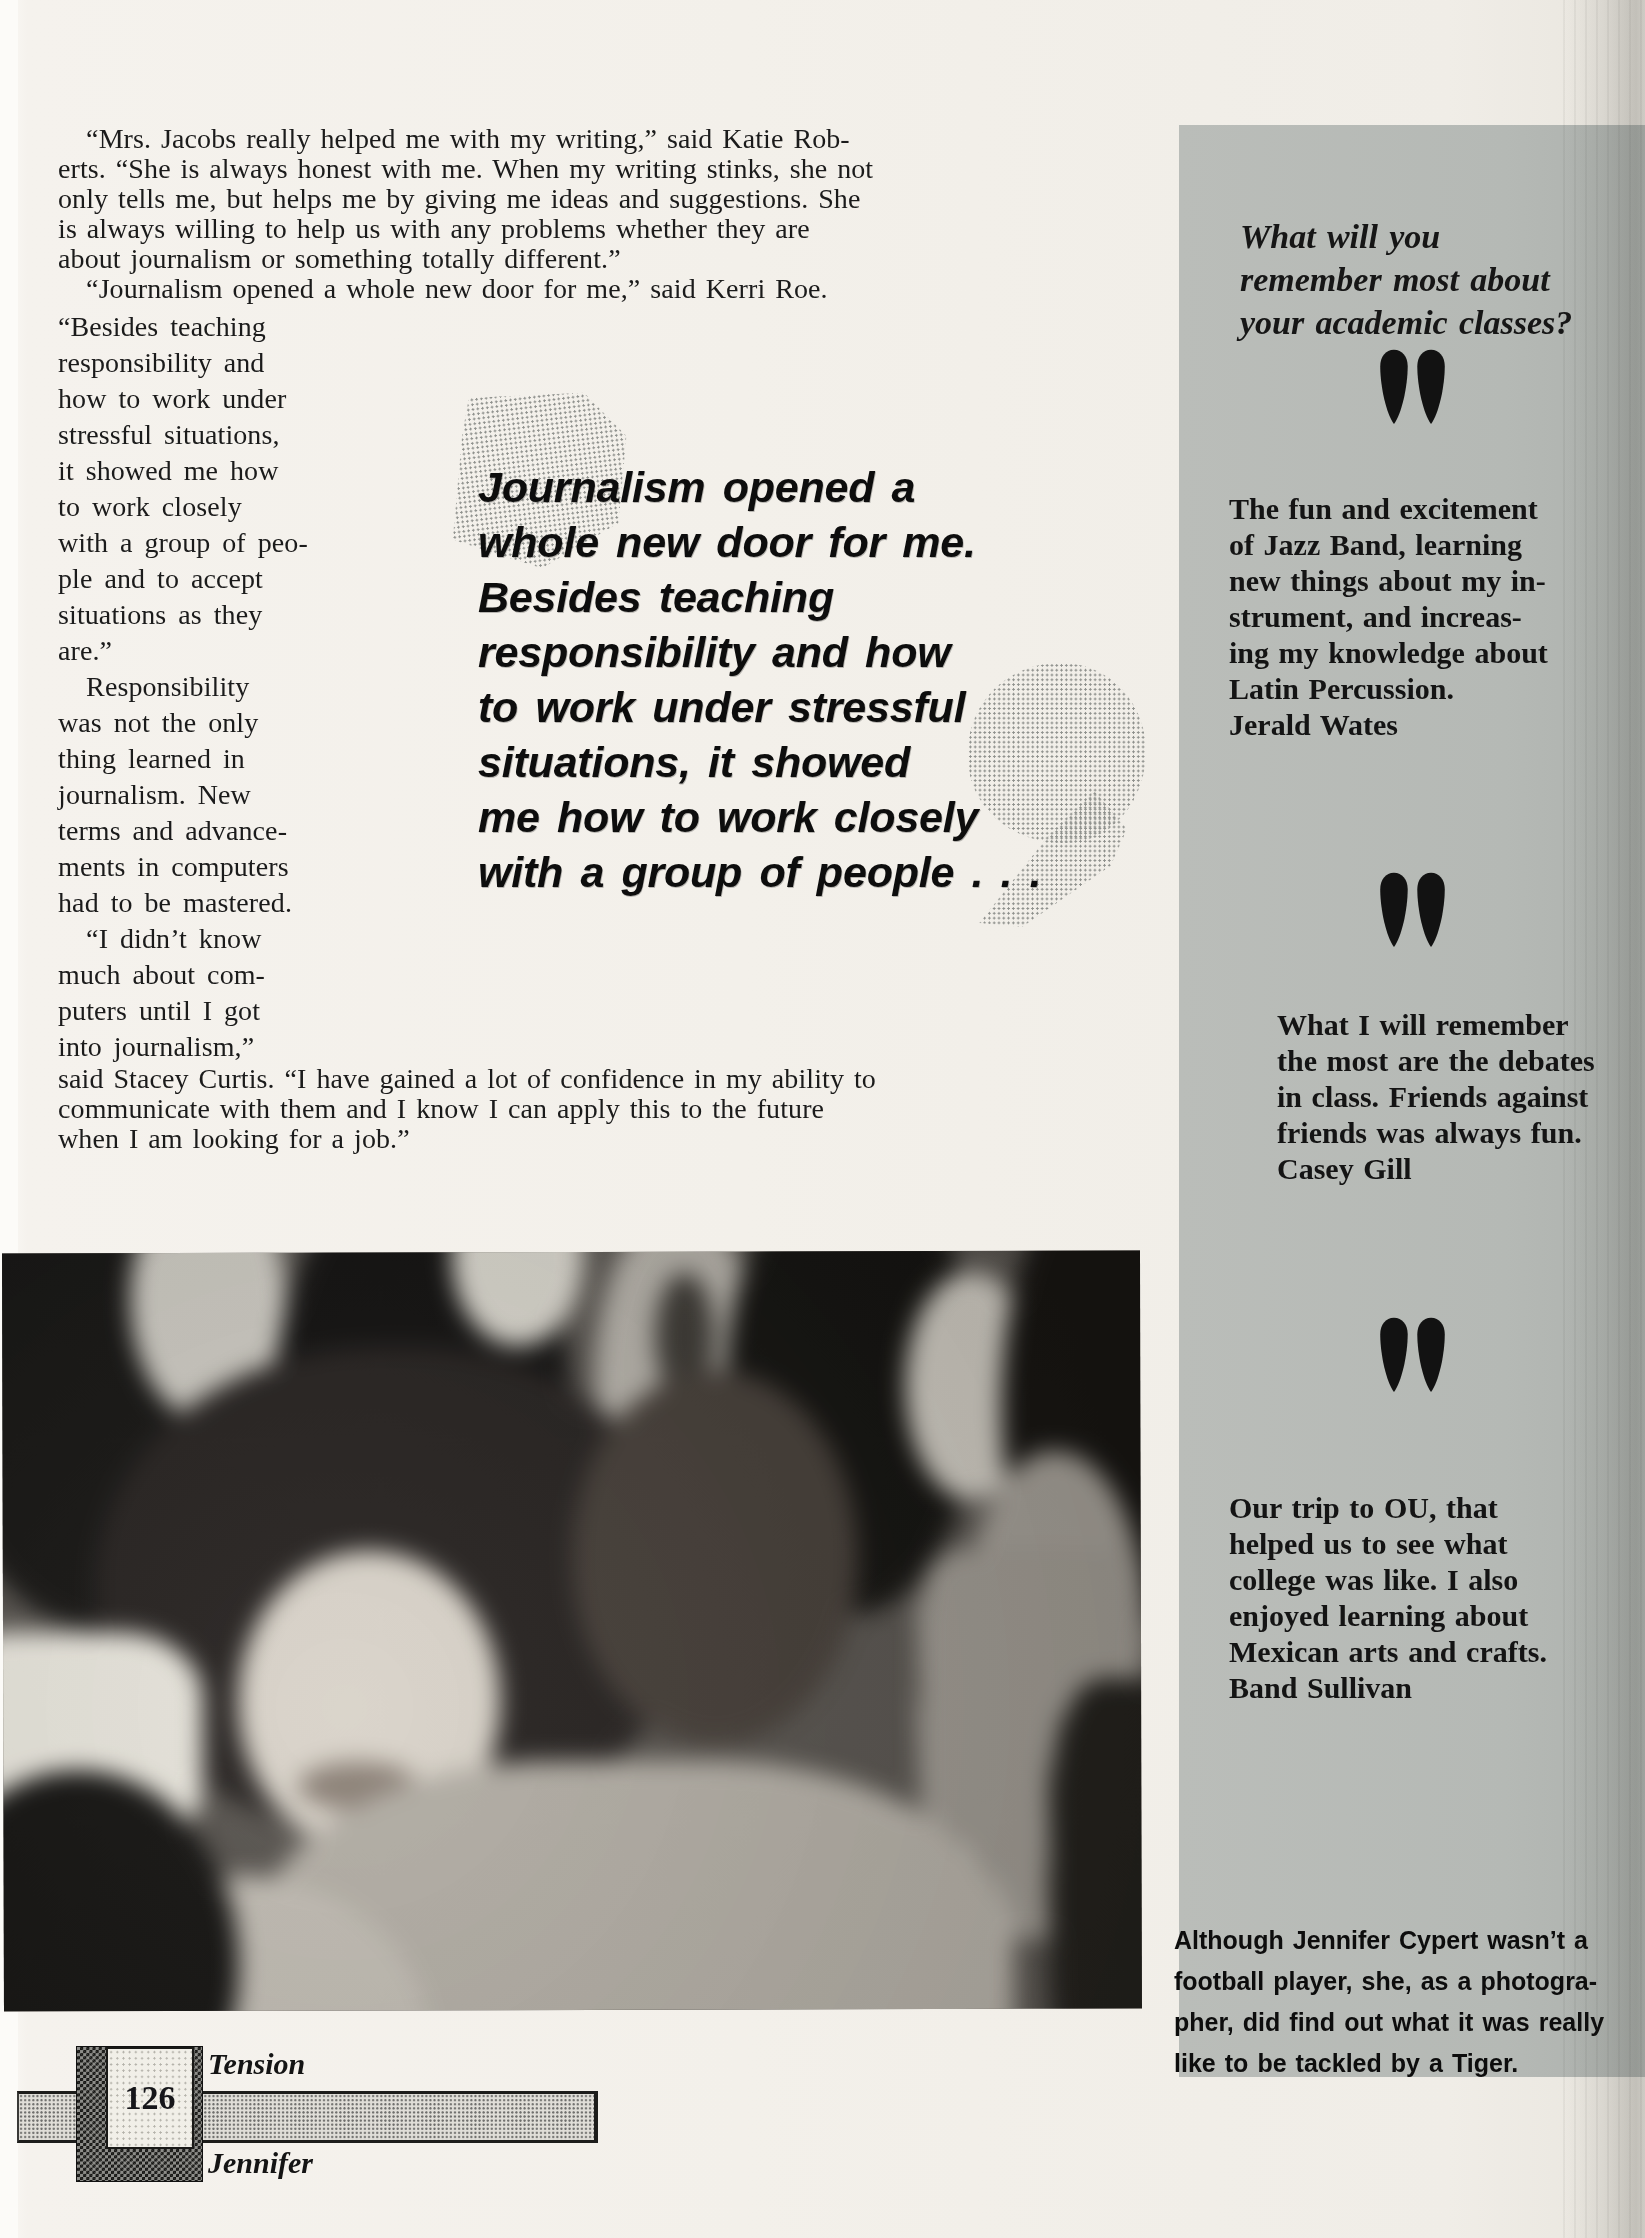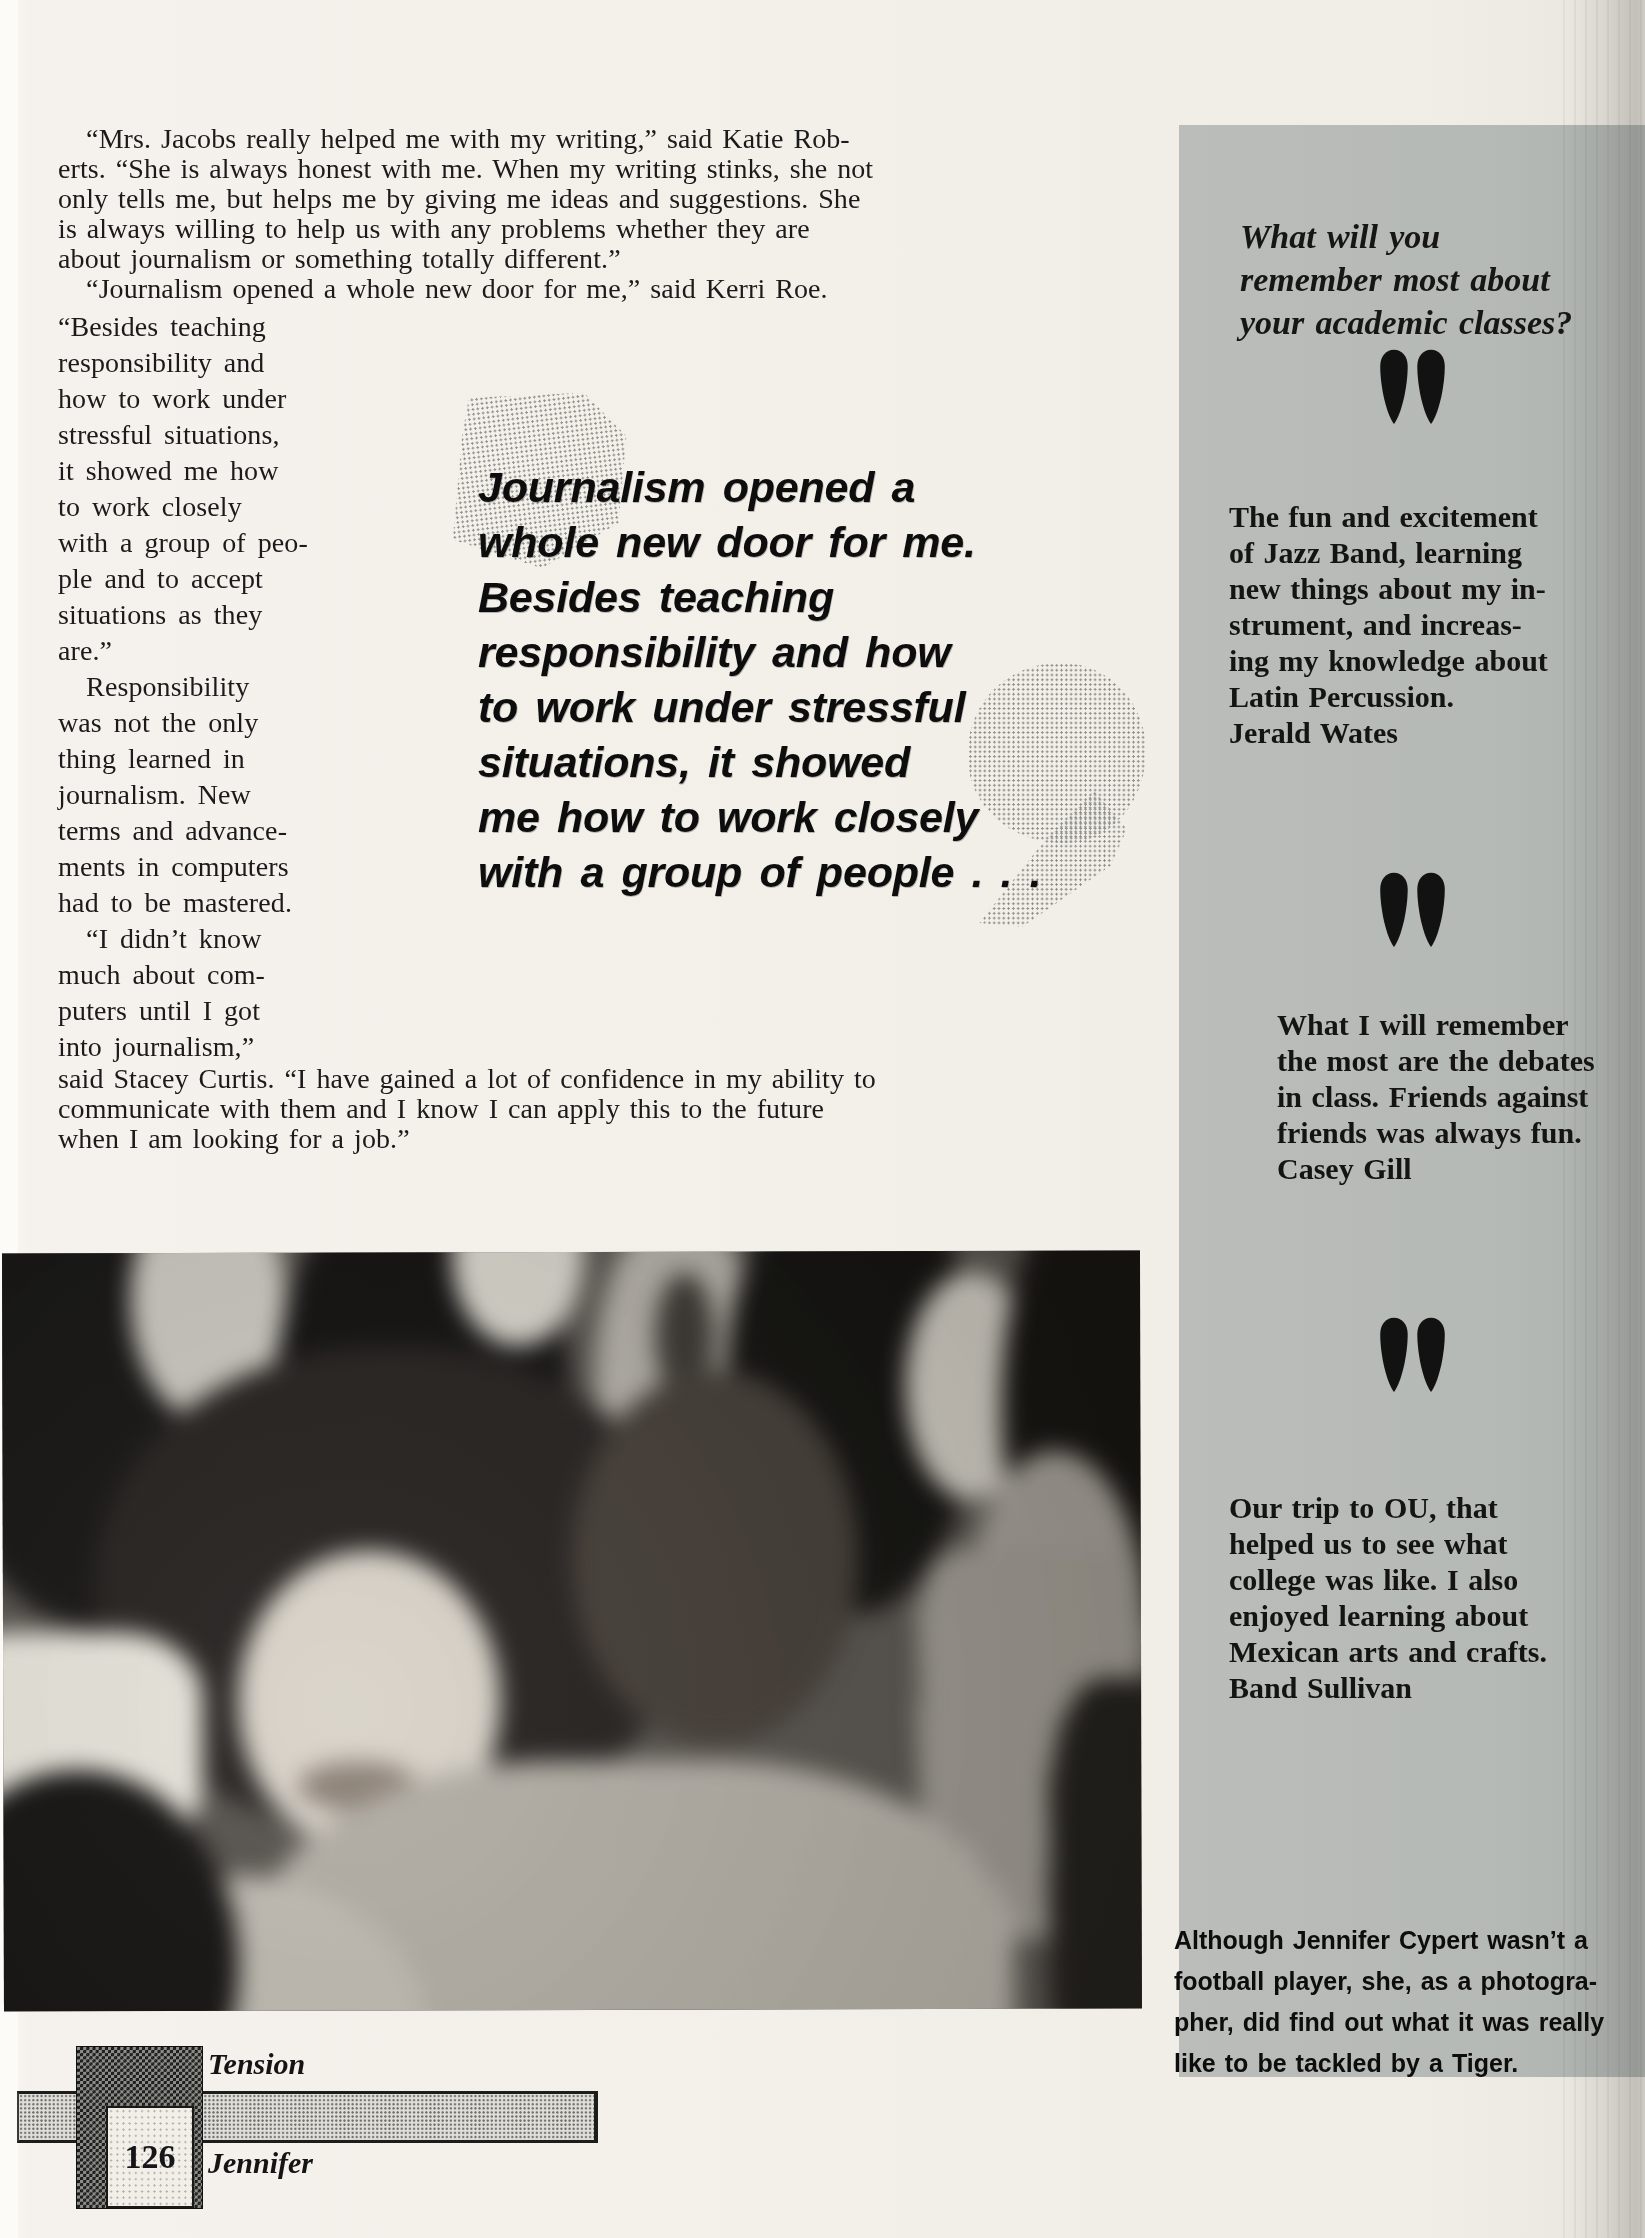--- a/index.html
+++ b/index.html
@@ -60,21 +60,21 @@
     position:absolute;left:61px;top:90px;
     font-style:italic;font-weight:700;
     font-size:34px;line-height:43px;word-spacing:2.8px;
     color:#161616;
   }
   .qmark{position:absolute;left:0;width:100%;display:flex;justify-content:center;}
   #qmark1{top:222px;}
   #qmark2{top:745px;}
   #qmark3{top:1190px;}
   .sb-quote{position:absolute;left:50px;width:406px;}
-  #quote1{top:366px;margin-top:8px;}
+  #quote1{top:366px;}
   #quote2{top:882px;margin-left:48px;}
   #quote3{top:1323px;margin-top:42px;}
   .sb-quote .qtext,.sb-quote .qname{
     font-weight:700;font-size:30px;line-height:36px;word-spacing:2.1px;
     color:#141414;white-space:pre;
   }
   
   .photo{
     position:absolute;left:2.8px;top:1252px;width:1138px;height:758px;
     background:#57534e;overflow:hidden;transform:rotate(-.15deg);
@@ -100,27 +100,27 @@
   
   .folio-bar{
     position:absolute;left:17px;top:2091px;width:581px;height:52px;z-index:1;
     background-color:#e0ded8;
     background-image:radial-gradient(#6e6e6c 1.1px,rgba(0,0,0,0) 1.2px);
     background-size:4.1px 4.1px;
     border-top:3.4px solid #1d1d1b;border-bottom:3.4px solid #1d1d1b;border-right:4.1px solid #1d1d1b;border-left:2.1px solid #3a3a38;
     box-sizing:border-box;
   }
   .folio-square{
-    position:absolute;left:76px;top:2046px;width:127px;height:163px;z-index:2;
+    position:absolute;left:76px;top:2046px;width:127px;height:136px;z-index:2;
     background-image:
       linear-gradient(45deg,#151513 25%,rgba(0,0,0,0) 25%,rgba(0,0,0,0) 75%,#151513 75%),
       linear-gradient(45deg,#151513 25%,#8d8d89 25%,#8d8d89 75%,#151513 75%);
     background-position:0 0,3.1px 3.1px;background-size:6.2px 6.2px;
     border:1.4px solid #111;box-sizing:border-box;
-    display:flex;align-items:flex-end;justify-content:center;padding-left:21px;
+    display:flex;align-items:flex-start;justify-content:center;padding-left:21px;
   }
   .folio-inner{
     width:88px;height:102px;
     background-color:#f1efe8;
     background-image:radial-gradient(#b4b2aa 1px,rgba(0,0,0,0) 1.2px);
     background-size:6.2px 6.2px;
     border:2.1px solid #191917;box-sizing:border-box;
     display:flex;align-items:center;justify-content:center;
   }
   .page-number{font-weight:700;font-size:34px;color:#16161a;}

